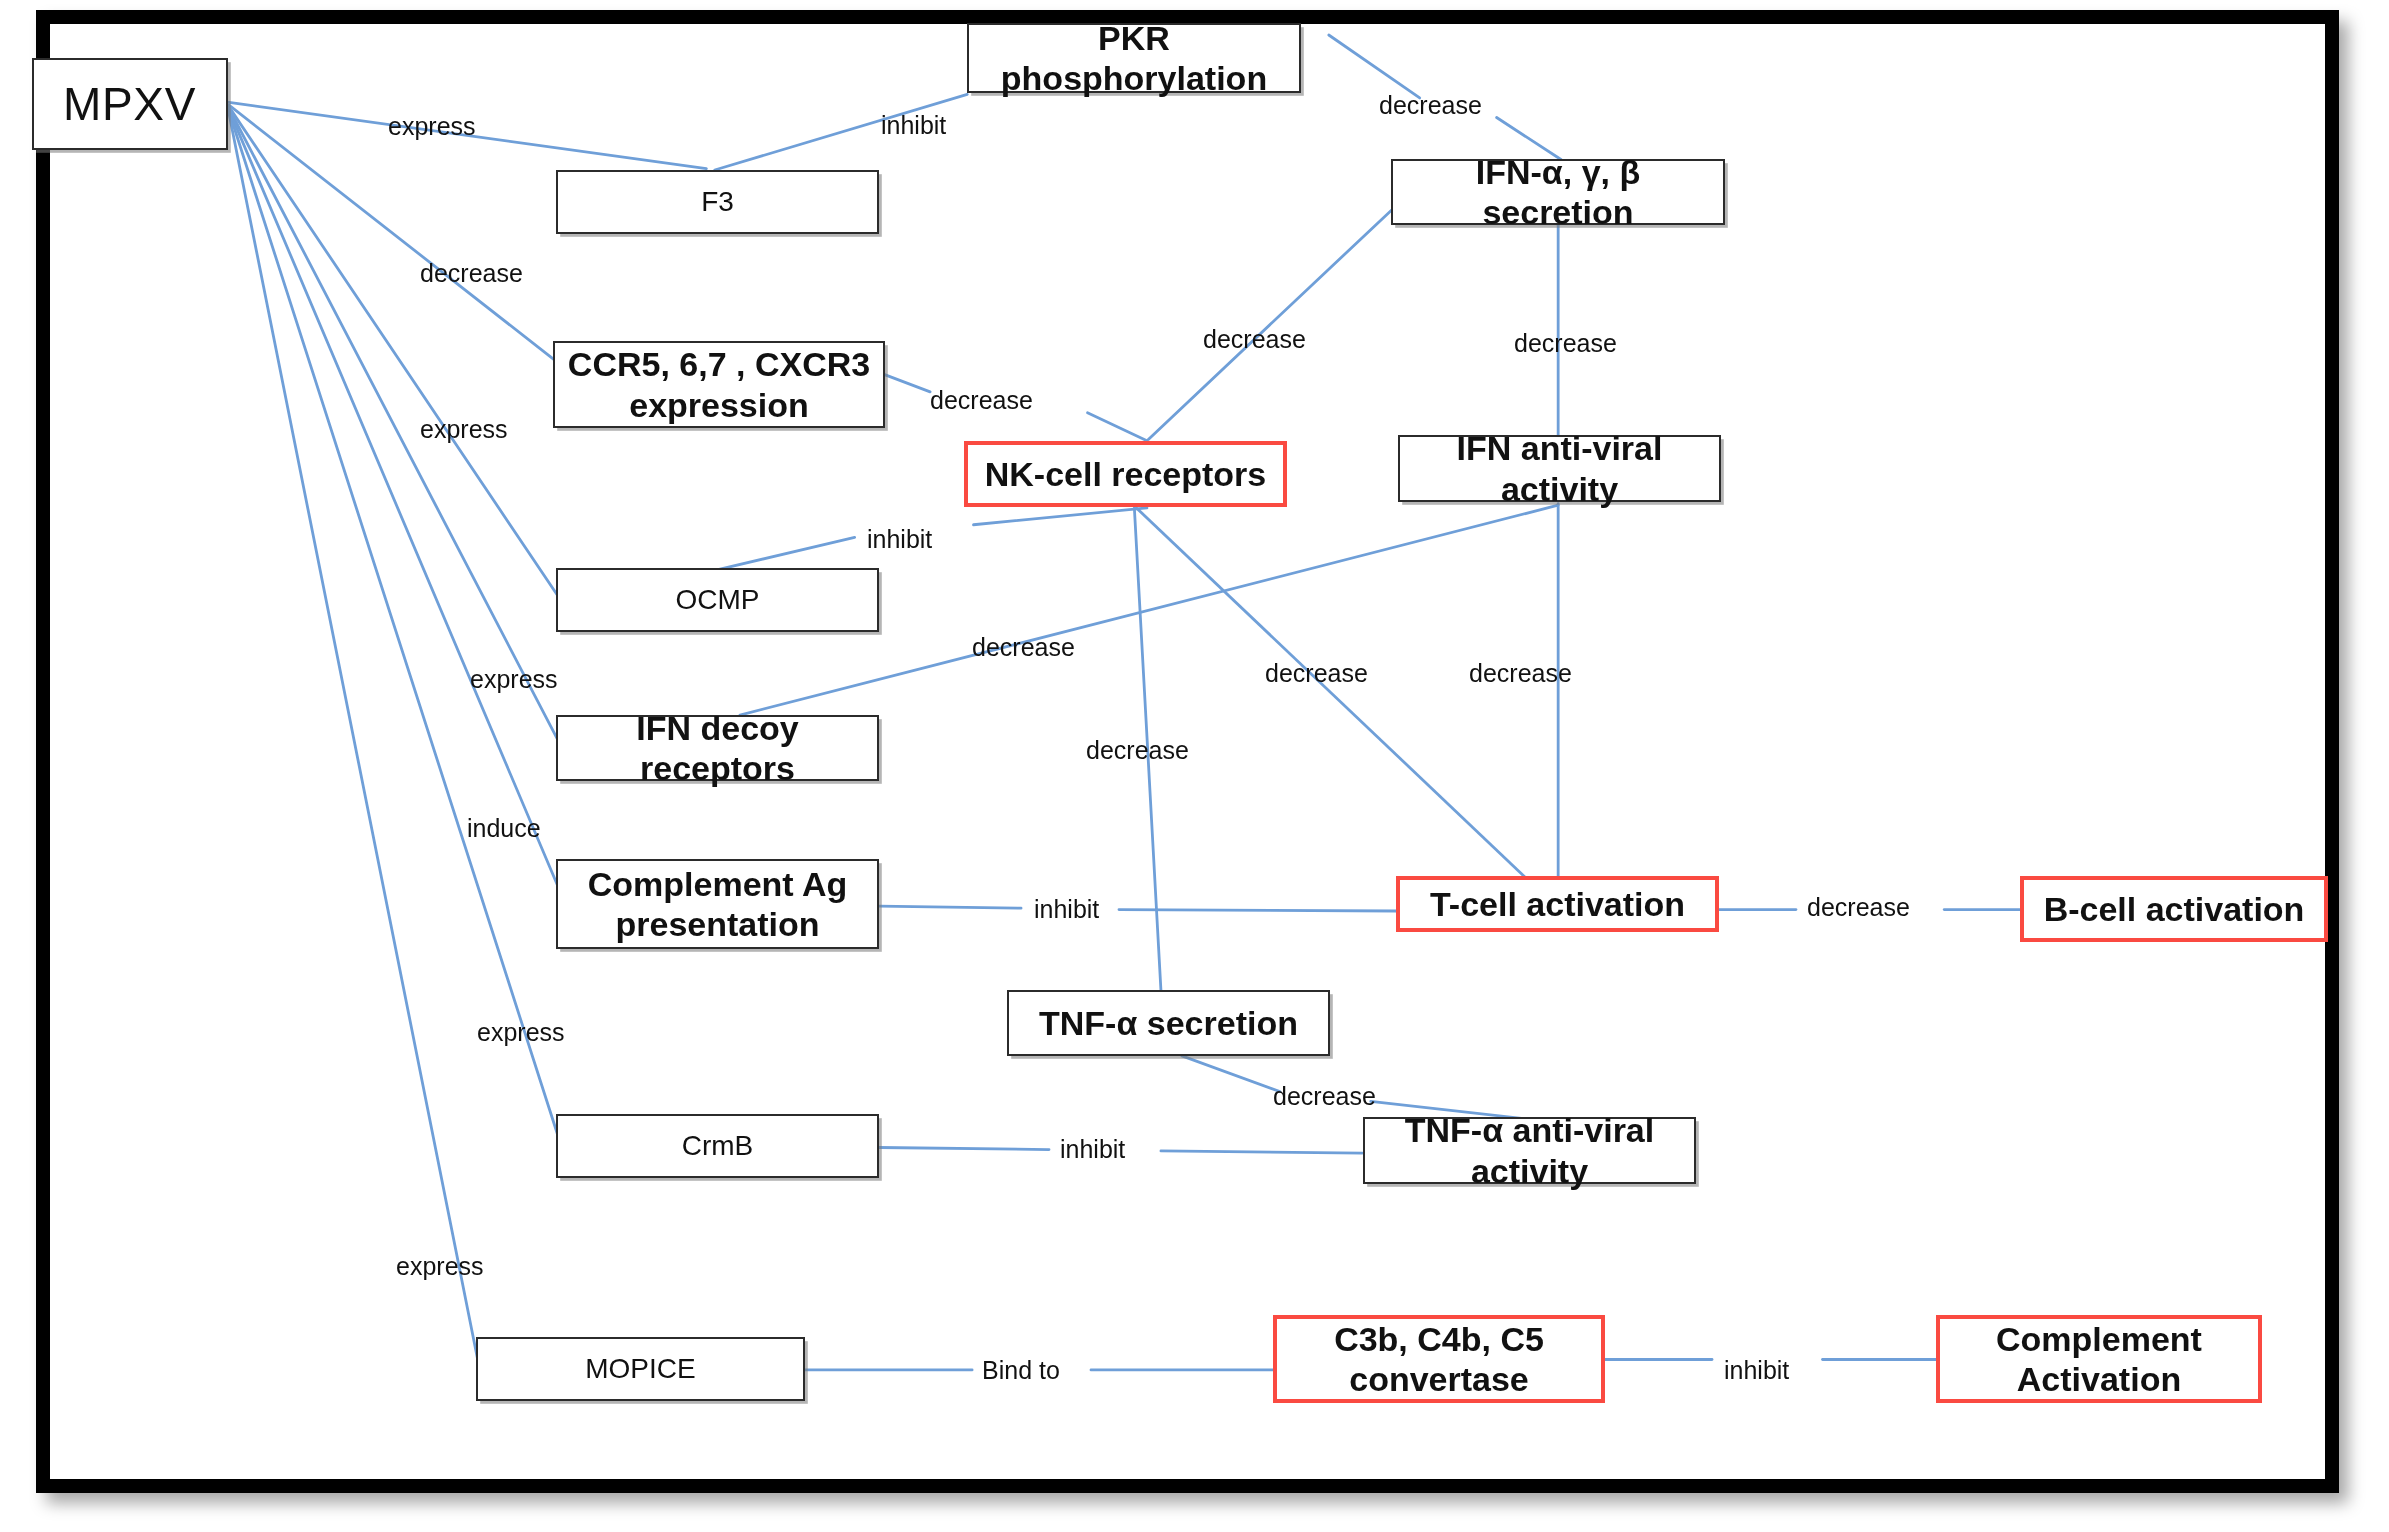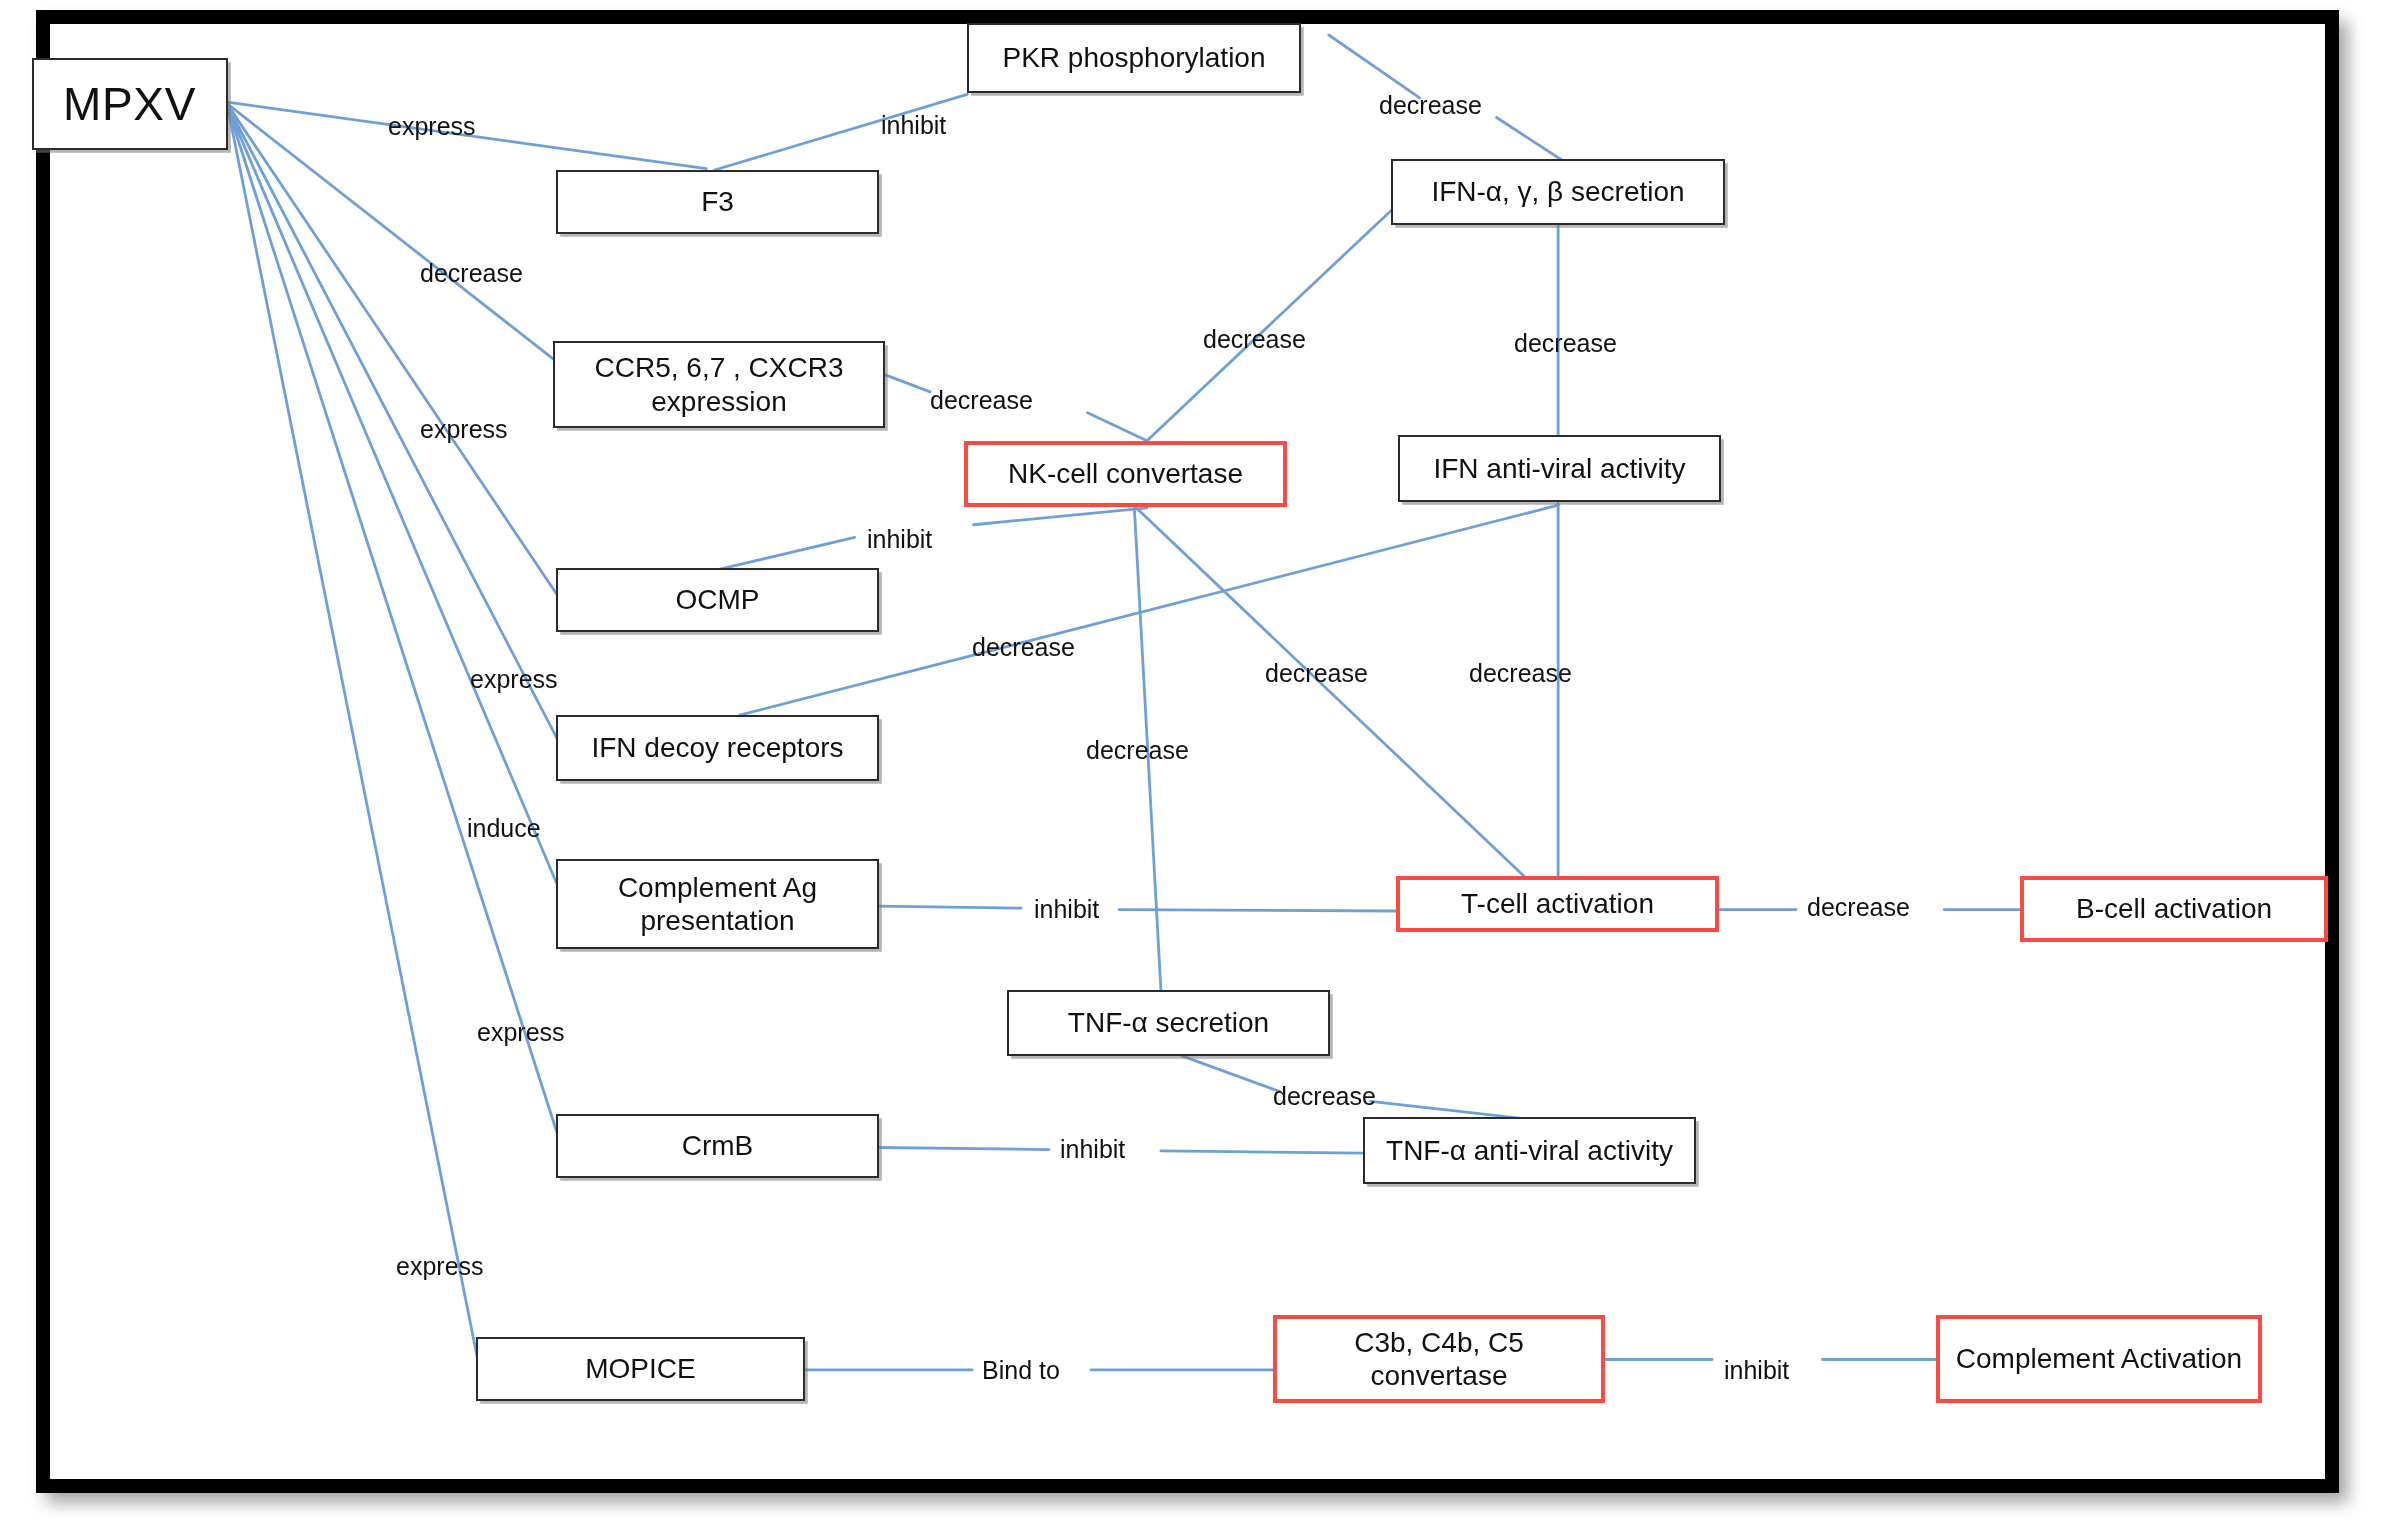--- a/index.html
+++ b/index.html
@@ -62,21 +62,21 @@
     border: 4.2px solid #fa4a41;
   }
   .node .label { display: block; width: 100%; }
   .edge-label {
     position: absolute;
     color: #111111;
     white-space: nowrap;
     background: transparent;
   }
   .mpxv-text { font-size: 46px; letter-spacing: 0.7px; }
-  .n-sm { font-size: 28px; }
+  .n-sm { font-size: 34px; font-weight: bold; }
   .n-md { font-size: 28px; }
   .lbl { font-size: 25px; }
 </style>
 </head>
 <body>
 
 <div id="stage">
   <div id="frame"></div>
 
   <svg id="edges" viewBox="0 0 3416 2191" preserveAspectRatio="none">
@@ -143,21 +143,21 @@
       <div class="node black" style="left: 556px; top: 170px; width: 323px; height: 64px;">
         <span class="label n-md">F3</span>
       </div>
       <div class="node black" style="left: 1391px; top: 159px; width: 334px; height: 66px;">
         <span class="label n-sm">IFN-α, γ, β   secretion</span>
       </div>
       <div class="node black" style="left: 553px; top: 341px; width: 332px; height: 87px;">
         <span class="label n-sm">CCR5, 6,7 , CXCR3 expression</span>
       </div>
       <div class="node red" style="left: 964px; top: 441px; width: 323px; height: 66px;">
-        <span class="label n-sm">NK-cell convertase</span>
+        <span class="label n-sm">NK-cell receptors</span>
       </div>
       <div class="node black" style="left: 1398px; top: 435px; width: 323px; height: 67px;">
         <span class="label n-sm">IFN anti-viral activity</span>
       </div>
       <div class="node black" style="left: 556px; top: 568px; width: 323px; height: 64px;">
         <span class="label n-md">OCMP</span>
       </div>
       <div class="node black" style="left: 556px; top: 715px; width: 323px; height: 66px;">
         <span class="label n-sm">IFN decoy receptors</span>
       </div>

